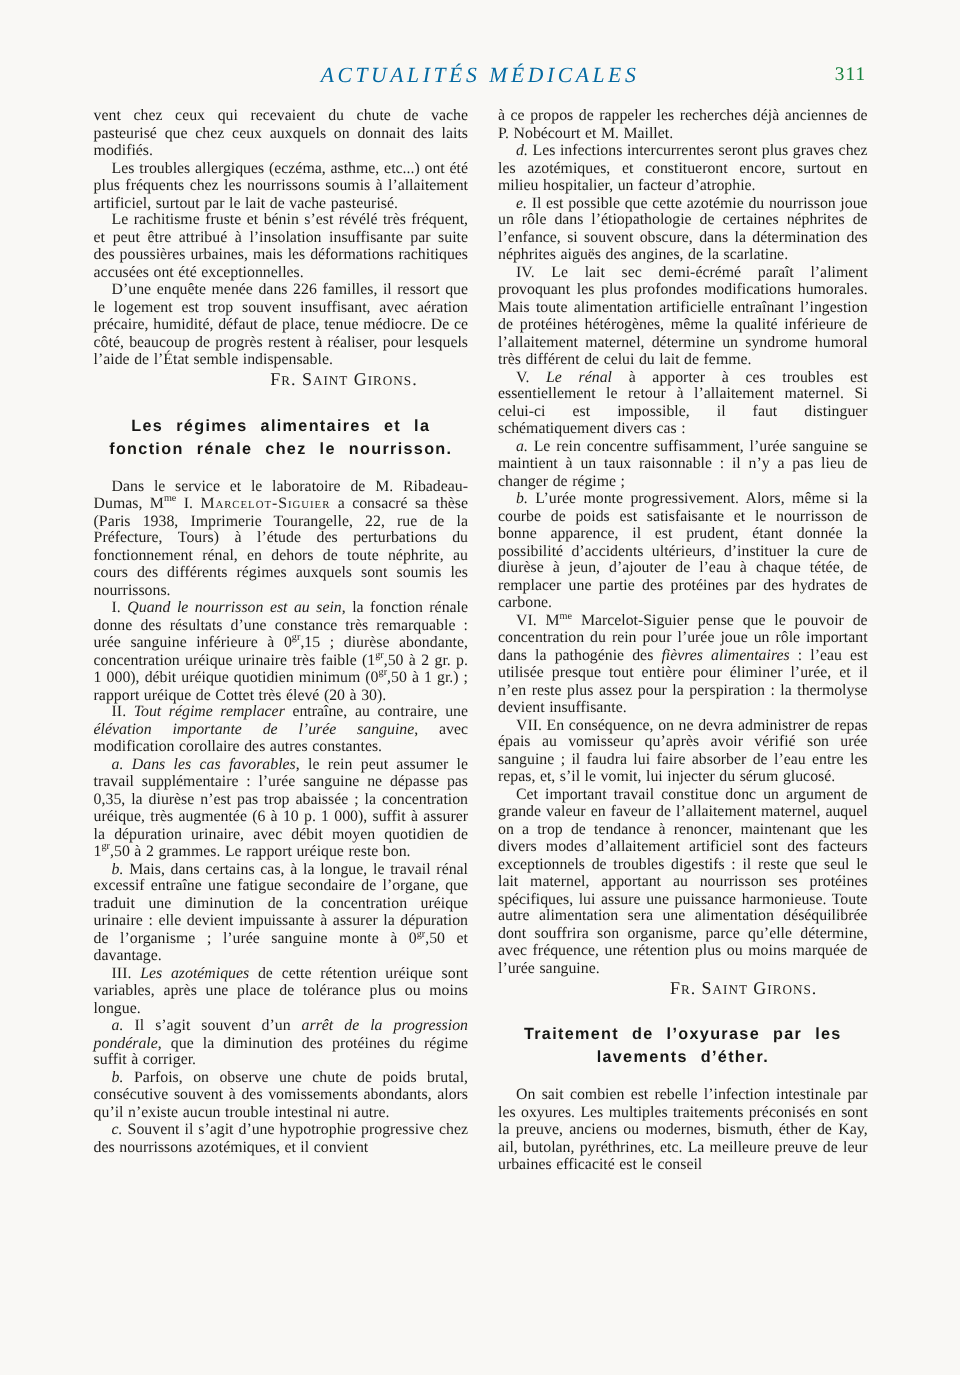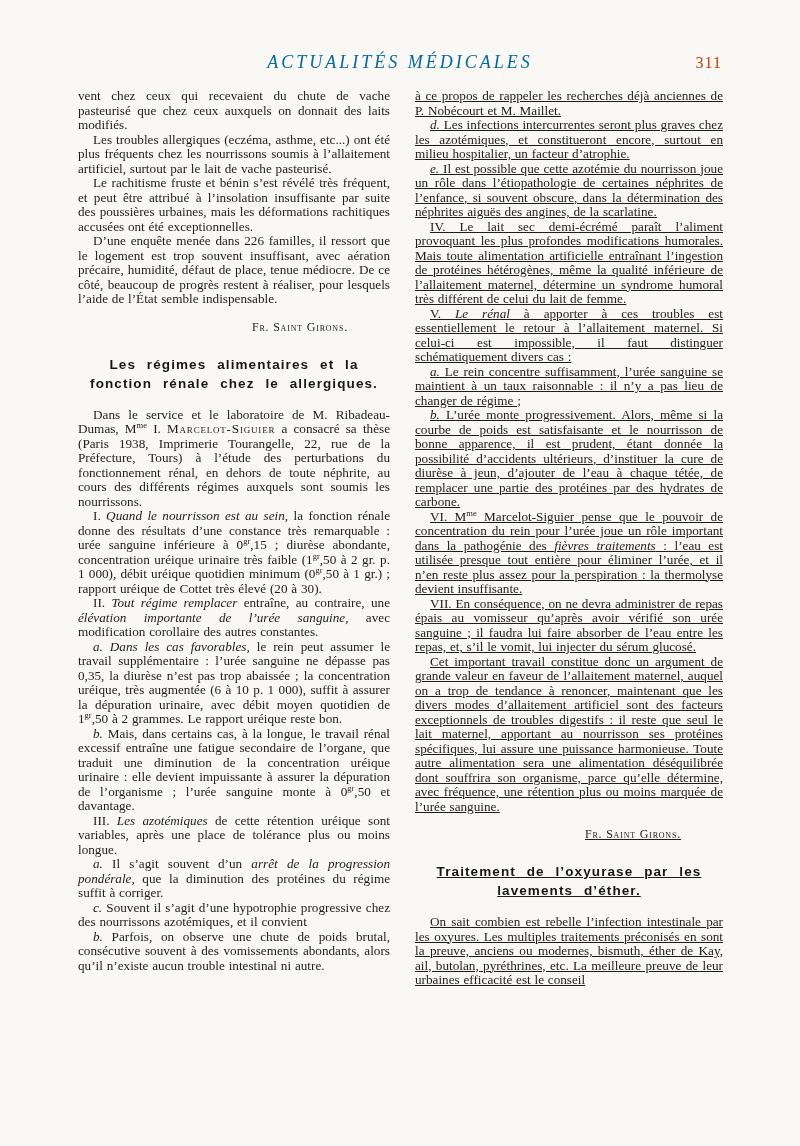--- a/index.html
+++ b/index.html
@@ -6,76 +6,76 @@
   .page{
     width:800px;height:1146px;position:relative;overflow:hidden;
     background:#f9f8f5;
     font-family:"Liberation Serif", serif;color:#1e1d1a;
   }
   .running-title{
     position:absolute;top:52px;left:0;width:100%;text-align:center;
     font-style:italic;font-size:18px;letter-spacing:3px;color:#0369a1;
   }
   .page-number{
-    position:absolute;top:54px;right:78px;font-size:16px;letter-spacing:1px;color:#c2410c;
+    position:absolute;top:54px;right:78px;font-size:16px;letter-spacing:1px;color:#15803d;
   }
   .columns{position:absolute;top:89px;left:78px;display:flex;gap:25px;}
   .column{width:312px;}
-  .column-right{width:308px;text-decoration:underline;}
+  .column-right{width:308px;}
   p.para{
     margin:0;font-size:13.2px;line-height:14.5px;text-align:justify;
     hyphens:auto;-webkit-hyphens:auto;word-spacing:0.5px;
   }
   p.indent{text-indent:15px;}
   .section-heading{
     font-family:"Liberation Sans", sans-serif;font-weight:700;
     font-size:13.5px;line-height:19px;letter-spacing:1.1px;word-spacing:6px;
     text-align:center;margin:20px 4px 15px;color:#171715;
   }
   .signature{
-    text-align:right;padding-right:42px;margin:13px 0 0 0;
-    font-size:12px;line-height:15px;
+    text-align:right;padding-right:42px;margin:3px 0 0 0;
+    font-size:15px;line-height:15px;
   }
   .seg-sc{font-variant:small-caps;letter-spacing:0.8px;}
   .seg-i{font-style:italic;}
   sup{font-size:8.5px;line-height:0;vertical-align:super;letter-spacing:0;}
 </style>
 </head>
 <body>
 
 <div class="page">
   <div class="running-title">ACTUALITÉS MÉDICALES</div>
   <div class="page-number">311</div>
   <div class="columns">
     <section class="column column-left">
         <p class="para">vent chez ceux qui recevaient du chute de vache pasteurisé que chez ceux auxquels on donnait des laits modifiés.</p>
         <p class="para indent">Les troubles allergiques (eczéma, asthme, etc...) ont été plus fréquents chez les nourrissons soumis à l’allaitement artificiel, surtout par le lait de vache pasteurisé.</p>
         <p class="para indent">Le rachitisme fruste et bénin s’est révélé très fréquent, et peut être attribué à l’insolation insuffisante par suite des poussières urbaines, mais les déformations rachitiques accusées ont été exceptionnelles.</p>
         <p class="para indent">D’une enquête menée dans 226 familles, il ressort que le logement est trop souvent insuffisant, avec aération précaire, humidité, défaut de place, tenue médiocre. De ce côté, beaucoup de progrès restent à réaliser, pour lesquels l’aide de l’État semble indispensable.</p>
         <div class="signature"><span class="seg-sc">Fr. Saint Girons.</span></div>
-        <h2 class="section-heading">Les régimes alimentaires et la fonction rénale chez le allergiques.</h2>
+        <h2 class="section-heading">Les régimes alimentaires et la fonction rénale chez le nourrisson.</h2>
         <p class="para indent">Dans le service et le laboratoire de M. Ribadeau-Dumas, M<sup>me</sup> I. <span class="seg-sc">Marcelot-Siguier</span> a consacré sa thèse (Paris 1938, Imprimerie Tourangelle, 22, rue de la Préfecture, Tours) à l’étude des perturbations du fonctionnement rénal, en dehors de toute néphrite, au cours des différents régimes auxquels sont soumis les nourrissons.</p>
         <p class="para indent">I. <span class="seg-i">Quand le nourrisson est au sein</span>, la fonction rénale donne des résultats d’une constance très remarquable : urée sanguine inférieure à 0<sup>gr</sup>,15 ; diurèse abondante, concentration uréique urinaire très faible (1<sup>gr</sup>,50 à 2 gr. p. 1 000), débit uréique quotidien minimum (0<sup>gr</sup>,50 à 1 gr.) ; rapport uréique de Cottet très élevé (20 à 30).</p>
         <p class="para indent">II. <span class="seg-i">Tout régime remplacer</span> entraîne, au contraire, une <span class="seg-i">élévation importante de l’urée sanguine</span>, avec modification corollaire des autres constantes.</p>
         <p class="para indent"><span class="seg-i">a. Dans les cas favorables</span>, le rein peut assumer le travail supplémentaire : l’urée sanguine ne dépasse pas 0,35, la diurèse n’est pas trop abaissée ; la concentration uréique, très augmentée (6 à 10 p. 1 000), suffit à assurer la dépuration urinaire, avec débit moyen quotidien de 1<sup>gr</sup>,50 à 2 grammes. Le rapport uréique reste bon.</p>
         <p class="para indent"><span class="seg-i">b.</span> Mais, dans certains cas, à la longue, le travail rénal excessif entraîne une fatigue secondaire de l’organe, que traduit une diminution de la concentration uréique urinaire : elle devient impuissante à assurer la dépuration de l’organisme ; l’urée sanguine monte à 0<sup>gr</sup>,50 et davantage.</p>
         <p class="para indent">III. <span class="seg-i">Les azotémiques</span> de cette rétention uréique sont variables, après une place de tolérance plus ou moins longue.</p>
         <p class="para indent"><span class="seg-i">a.</span> Il s’agit souvent d’un <span class="seg-i">arrêt de la progression pondérale</span>, que la diminution des protéines du régime suffit à corriger.</p>
+        <p class="para indent"><span class="seg-i">b.</span> Parfois, on observe une chute de poids brutal, consécutive souvent à des vomissements abondants, alors qu’il n’existe aucun trouble intestinal ni autre.</p>
         <p class="para indent"><span class="seg-i">c.</span> Souvent il s’agit d’une hypotrophie progressive chez des nourrissons azotémiques, et il convient</p>
-        <p class="para indent"><span class="seg-i">b.</span> Parfois, on observe une chute de poids brutal, consécutive souvent à des vomissements abondants, alors qu’il n’existe aucun trouble intestinal ni autre.</p>
       </section>
     <section class="column column-right">
         <p class="para">à ce propos de rappeler les recherches déjà anciennes de P. Nobécourt et M. Maillet.</p>
         <p class="para indent"><span class="seg-i">d.</span> Les infections intercurrentes seront plus graves chez les azotémiques, et constitueront encore, surtout en milieu hospitalier, un facteur d’atrophie.</p>
         <p class="para indent"><span class="seg-i">e.</span> Il est possible que cette azotémie du nourrisson joue un rôle dans l’étiopathologie de certaines néphrites de l’enfance, si souvent obscure, dans la détermination des néphrites aiguës des angines, de la scarlatine.</p>
         <p class="para indent">IV. Le lait sec demi-écrémé paraît l’aliment provoquant les plus profondes modifications humorales. Mais toute alimentation artificielle entraînant l’ingestion de protéines hétérogènes, même la qualité inférieure de l’allaitement maternel, détermine un syndrome humoral très différent de celui du lait de femme.</p>
         <p class="para indent">V. <span class="seg-i">Le rénal</span> à apporter à ces troubles est essentiellement le retour à l’allaitement maternel. Si celui-ci est impossible, il faut distinguer schématiquement divers cas :</p>
         <p class="para indent"><span class="seg-i">a.</span> Le rein concentre suffisamment, l’urée sanguine se maintient à un taux raisonnable : il n’y a pas lieu de changer de régime ;</p>
         <p class="para indent"><span class="seg-i">b.</span> L’urée monte progressivement. Alors, même si la courbe de poids est satisfaisante et le nourrisson de bonne apparence, il est prudent, étant donnée la possibilité d’accidents ultérieurs, d’instituer la cure de diurèse à jeun, d’ajouter de l’eau à chaque tétée, de remplacer une partie des protéines par des hydrates de carbone.</p>
-        <p class="para indent">VI. M<sup>me</sup> Marcelot-Siguier pense que le pouvoir de concentration du rein pour l’urée joue un rôle important dans la pathogénie des <span class="seg-i">fièvres traitements</span> : l’eau est utilisée presque tout entière pour éliminer l’urée, et il n’en reste plus assez pour la perspiration : la thermolyse devient insuffisante.</p>
+        <p class="para indent">VI. M<sup>me</sup> Marcelot-Siguier pense que le pouvoir de concentration du rein pour l’urée joue un rôle important dans la pathogénie des <span class="seg-i">fièvres alimentaires</span> : l’eau est utilisée presque tout entière pour éliminer l’urée, et il n’en reste plus assez pour la perspiration : la thermolyse devient insuffisante.</p>
         <p class="para indent">VII. En conséquence, on ne devra administrer de repas épais au vomisseur qu’après avoir vérifié son urée sanguine ; il faudra lui faire absorber de l’eau entre les repas, et, s’il le vomit, lui injecter du sérum glucosé.</p>
         <p class="para indent">Cet important travail constitue donc un argument de grande valeur en faveur de l’allaitement maternel, auquel on a trop de tendance à renoncer, maintenant que les divers modes d’allaitement artificiel sont des facteurs exceptionnels de troubles digestifs : il reste que seul le lait maternel, apportant au nourrisson ses protéines spécifiques, lui assure une puissance harmonieuse. Toute autre alimentation sera une alimentation déséquilibrée dont souffrira son organisme, parce qu’elle détermine, avec fréquence, une rétention plus ou moins marquée de l’urée sanguine.</p>
         <div class="signature"><span class="seg-sc">Fr. Saint Girons.</span></div>
         <h2 class="section-heading">Traitement de l’oxyurase par les lavements d’éther.</h2>
         <p class="para indent">On sait combien est rebelle l’infection intestinale par les oxyures. Les multiples traitements préconisés en sont la preuve, anciens ou modernes, bismuth, éther de Kay, ail, butolan, pyréthrines, etc. La meilleure preuve de leur urbaines efficacité est le conseil</p>
       </section>
   </div>
 </div>
 
 </body></html>

